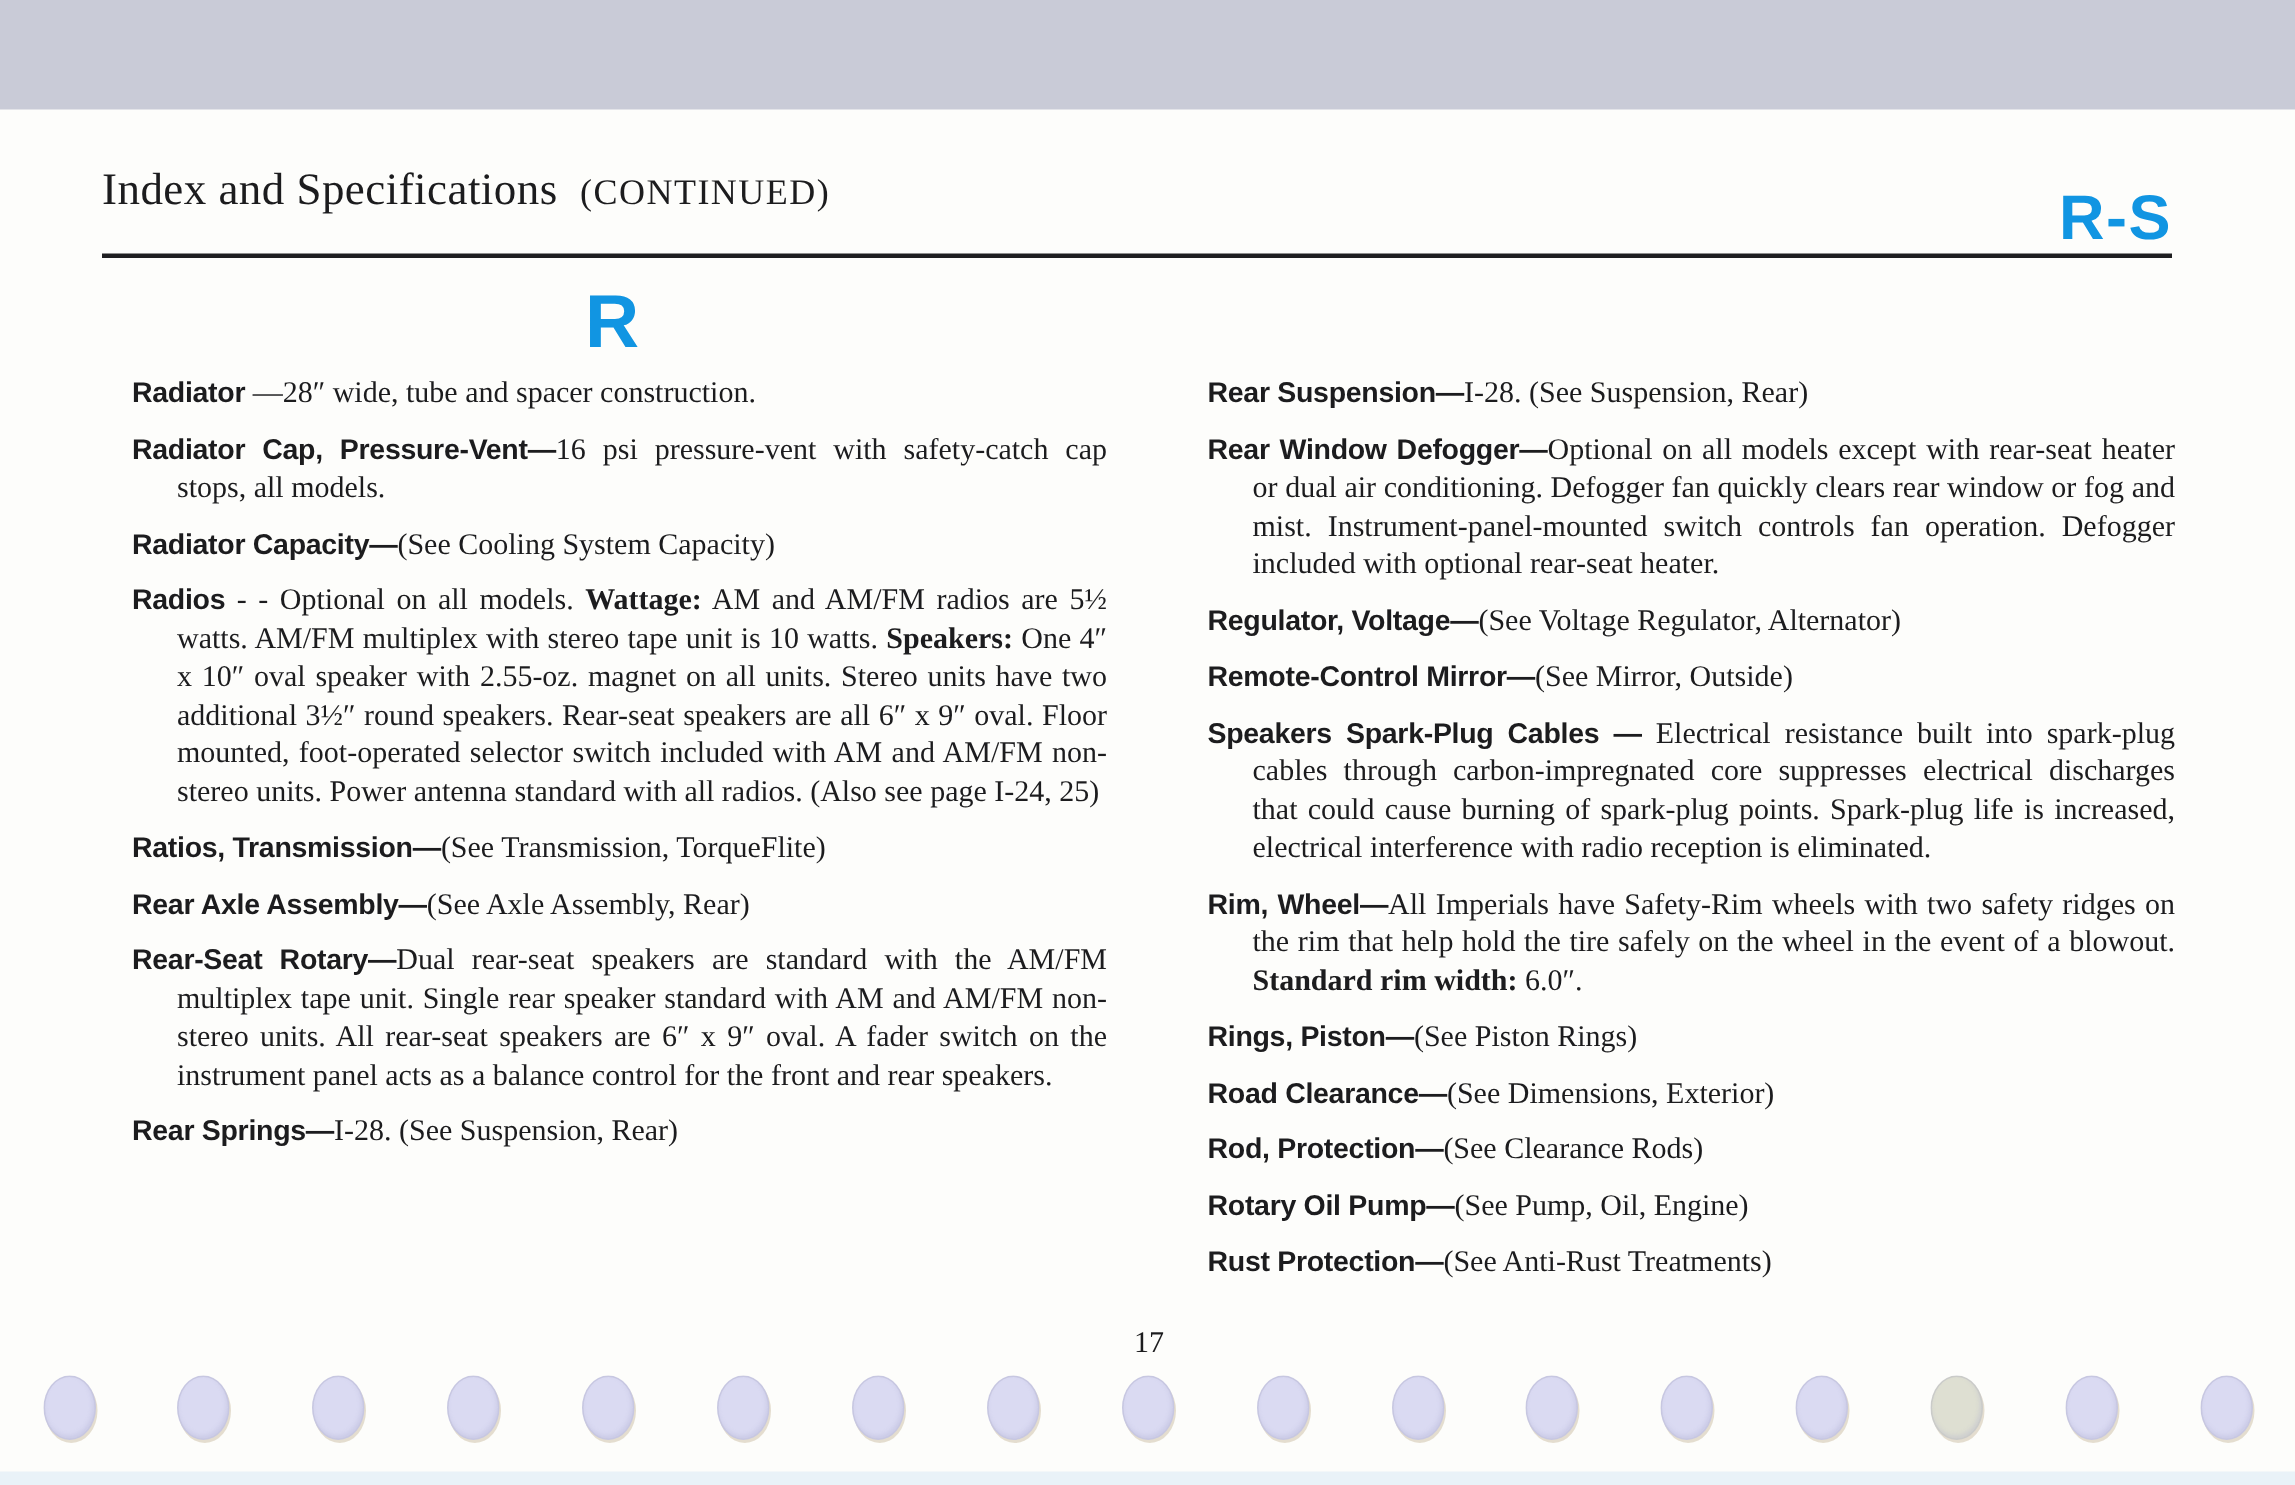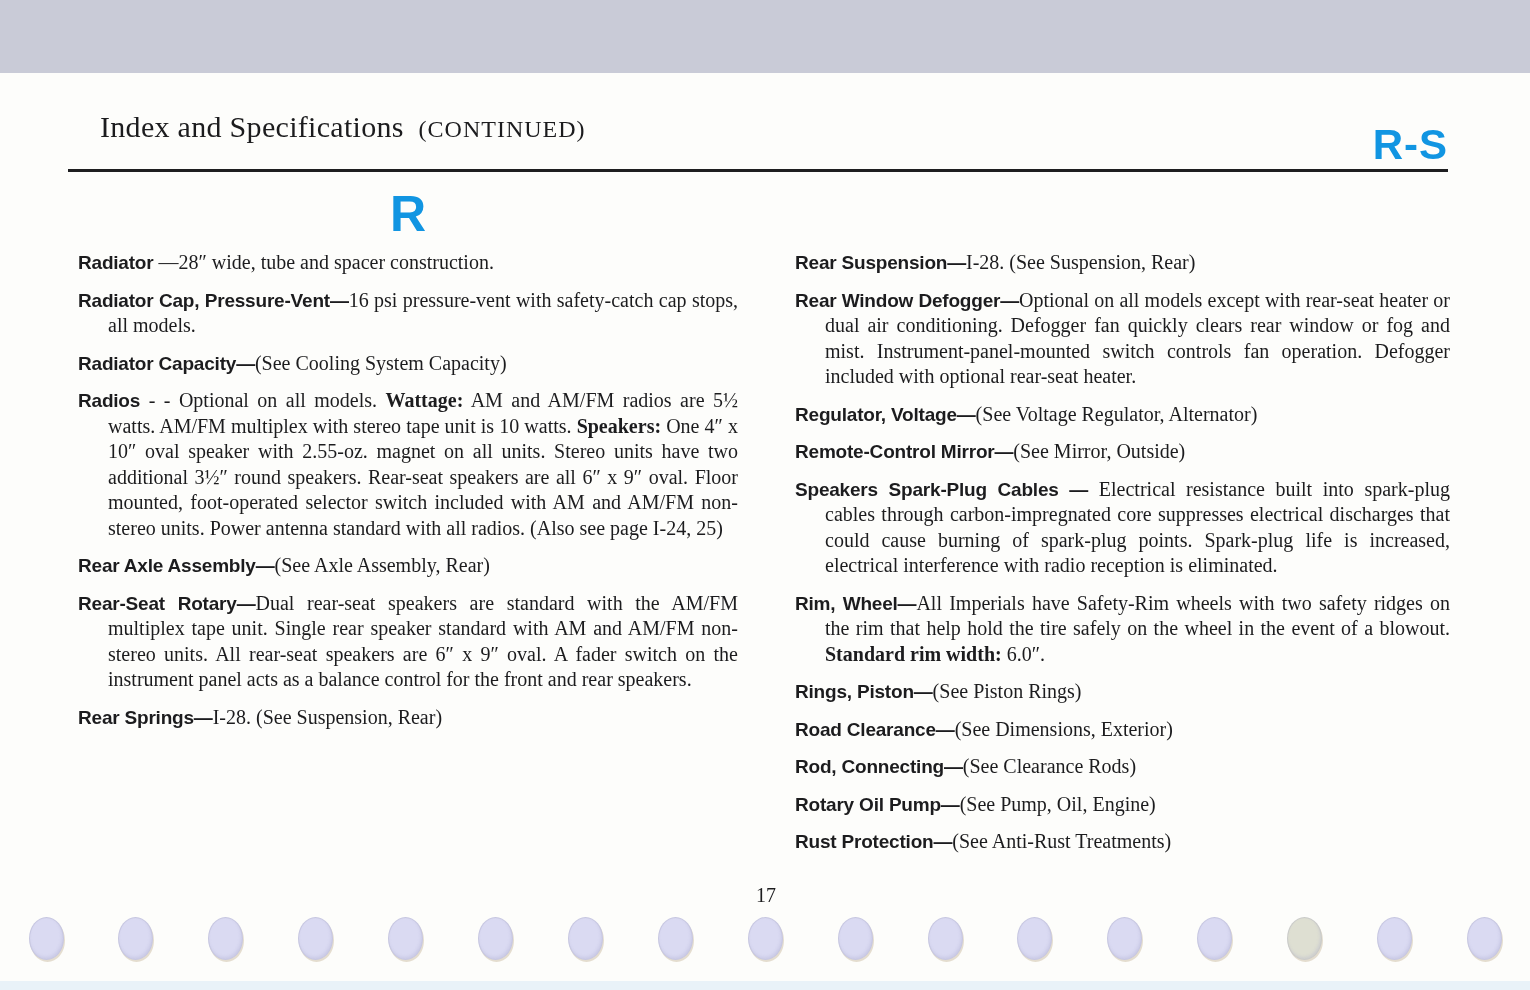--- a/index.html
+++ b/index.html
@@ -17,21 +17,20 @@
     position:absolute;left:0;bottom:0;width:1530px;height:9px;
     background:#e9f2f8;
   }
   .page-head{
     position:absolute;top:104px;left:68px;right:82px;
     display:flex;justify-content:space-between;align-items:flex-end;
   }
   .page-title{
     font-size:30px;line-height:34px;font-weight:400;letter-spacing:0.3px;
     white-space:nowrap;
-    margin-left:32px;
   }
   .page-title .continued{
     font-size:24px;letter-spacing:1px;
   }
   .range-tag{
     font-family:"Liberation Sans", sans-serif;
     font-weight:700;font-size:42px;line-height:42px;letter-spacing:1px;
     position:relative;top:20px;
   }
   .head-rule{
@@ -45,21 +44,21 @@
   .col{width:660px;}
   .col-left{margin-right:57px;}
   .col-right{padding-top:66px;width:655px;}
   .section-letter{
     text-align:center;
     font-family:"Liberation Sans", sans-serif;
     font-weight:700;font-size:50px;line-height:52px;
     margin:4px 0 10px 0;
   }
   .entry{
-    margin:0 0 12px 0;
+    margin:0 0 12px 10px;
     font-size:20px;line-height:25.5px;
     text-align:justify;
     padding-left:30px;text-indent:-30px;
   }
   .seg-term{
     font-family:"Liberation Sans", sans-serif;
     font-weight:700;font-size:19px;letter-spacing:-0.2px;
   }
   .seg-bold{font-weight:700;}
   .page-number{
@@ -94,36 +93,37 @@
 <div class="head-rule"></div>
 
 <div class="columns">
   <div class="col col-left">
     <div class="section-letter" style="color: rgb(17, 149, 226);">R</div>
     <div>
         <p class="entry"><span class="seg-term">Radiator</span><span class="seg-body"> —28″ wide, tube and spacer construction.</span></p>
         <p class="entry"><span class="seg-term">Radiator Cap, Pressure-Vent—</span><span class="seg-body">16 psi pressure-vent with safety-catch cap stops, all models.</span></p>
         <p class="entry"><span class="seg-term">Radiator Capacity—</span><span class="seg-body">(See Cooling System Capacity)</span></p>
         <p class="entry"><span class="seg-term">Radios</span><span class="seg-body"> - - Optional on all models. </span><span class="seg-bold">Wattage:</span><span class="seg-body"> AM and AM/FM radios are 5½ watts. AM/FM multiplex with stereo tape unit is 10 watts. </span><span class="seg-bold">Speakers:</span><span class="seg-body"> One 4″ x 10″ oval speaker with 2.55-oz. magnet on all units. Stereo units have two additional 3½″ round speakers. Rear-seat speakers are all 6″ x 9″ oval. Floor mounted, foot-operated selector switch included with AM and AM/FM non-stereo units. Power antenna standard with all radios. (Also see page I-24, 25)</span></p>
+        <p class="entry"><span class="seg-term">Ratios, Transmission—</span><span class="seg-body">(See Transmission, TorqueFlite)</span></p>
         <p class="entry"><span class="seg-term">Rear Axle Assembly—</span><span class="seg-body">(See Axle Assembly, Rear)</span></p>
         <p class="entry"><span class="seg-term">Rear-Seat Rotary—</span><span class="seg-body">Dual rear-seat speakers are standard with the AM/FM multiplex tape unit. Single rear speaker standard with AM and AM/FM non-stereo units. All rear-seat speakers are 6″ x 9″ oval. A fader switch on the instrument panel acts as a balance control for the front and rear speakers.</span></p>
         <p class="entry"><span class="seg-term">Rear Springs—</span><span class="seg-body">I-28. (See Suspension, Rear)</span></p>
       </div>
   </div>
   <div class="col col-right">
     <div>
         <p class="entry"><span class="seg-term">Rear Suspension—</span><span class="seg-body">I-28. (See Suspension, Rear)</span></p>
         <p class="entry"><span class="seg-term">Rear Window Defogger—</span><span class="seg-body">Optional on all models except with rear-seat heater or dual air conditioning. Defogger fan quickly clears rear window or fog and mist. Instrument-panel-mounted switch controls fan operation. Defogger included with optional rear-seat heater.</span></p>
         <p class="entry"><span class="seg-term">Regulator, Voltage—</span><span class="seg-body">(See Voltage Regulator, Alternator)</span></p>
         <p class="entry"><span class="seg-term">Remote-Control Mirror—</span><span class="seg-body">(See Mirror, Outside)</span></p>
         <p class="entry"><span class="seg-term">Speakers Spark-Plug Cables — </span><span class="seg-body">Electrical resistance built into spark-plug cables through carbon-impregnated core suppresses electrical discharges that could cause burning of spark-plug points. Spark-plug life is increased, electrical interference with radio reception is eliminated.</span></p>
         <p class="entry"><span class="seg-term">Rim, Wheel—</span><span class="seg-body">All Imperials have Safety-Rim wheels with two safety ridges on the rim that help hold the tire safely on the wheel in the event of a blowout. </span><span class="seg-bold">Standard rim width:</span><span class="seg-body"> 6.0″.</span></p>
         <p class="entry"><span class="seg-term">Rings, Piston—</span><span class="seg-body">(See Piston Rings)</span></p>
         <p class="entry"><span class="seg-term">Road Clearance—</span><span class="seg-body">(See Dimensions, Exterior)</span></p>
-        <p class="entry"><span class="seg-term">Rod, Connecting—</span><span class="seg-body">(See Clearance Rods)</span></p>
+        <p class="entry"><span class="seg-term">Rod, Protection—</span><span class="seg-body">(See Clearance Rods)</span></p>
         <p class="entry"><span class="seg-term">Rotary Oil Pump—</span><span class="seg-body">(See Pump, Oil, Engine)</span></p>
         <p class="entry"><span class="seg-term">Rust Protection—</span><span class="seg-body">(See Anti-Rust Treatments)</span></p>
       </div>
   </div>
 </div>
 
 <div class="page-number">17</div>
 
 <div class="holes">
     <div class="hole" style="left: 28.5px;"></div>

